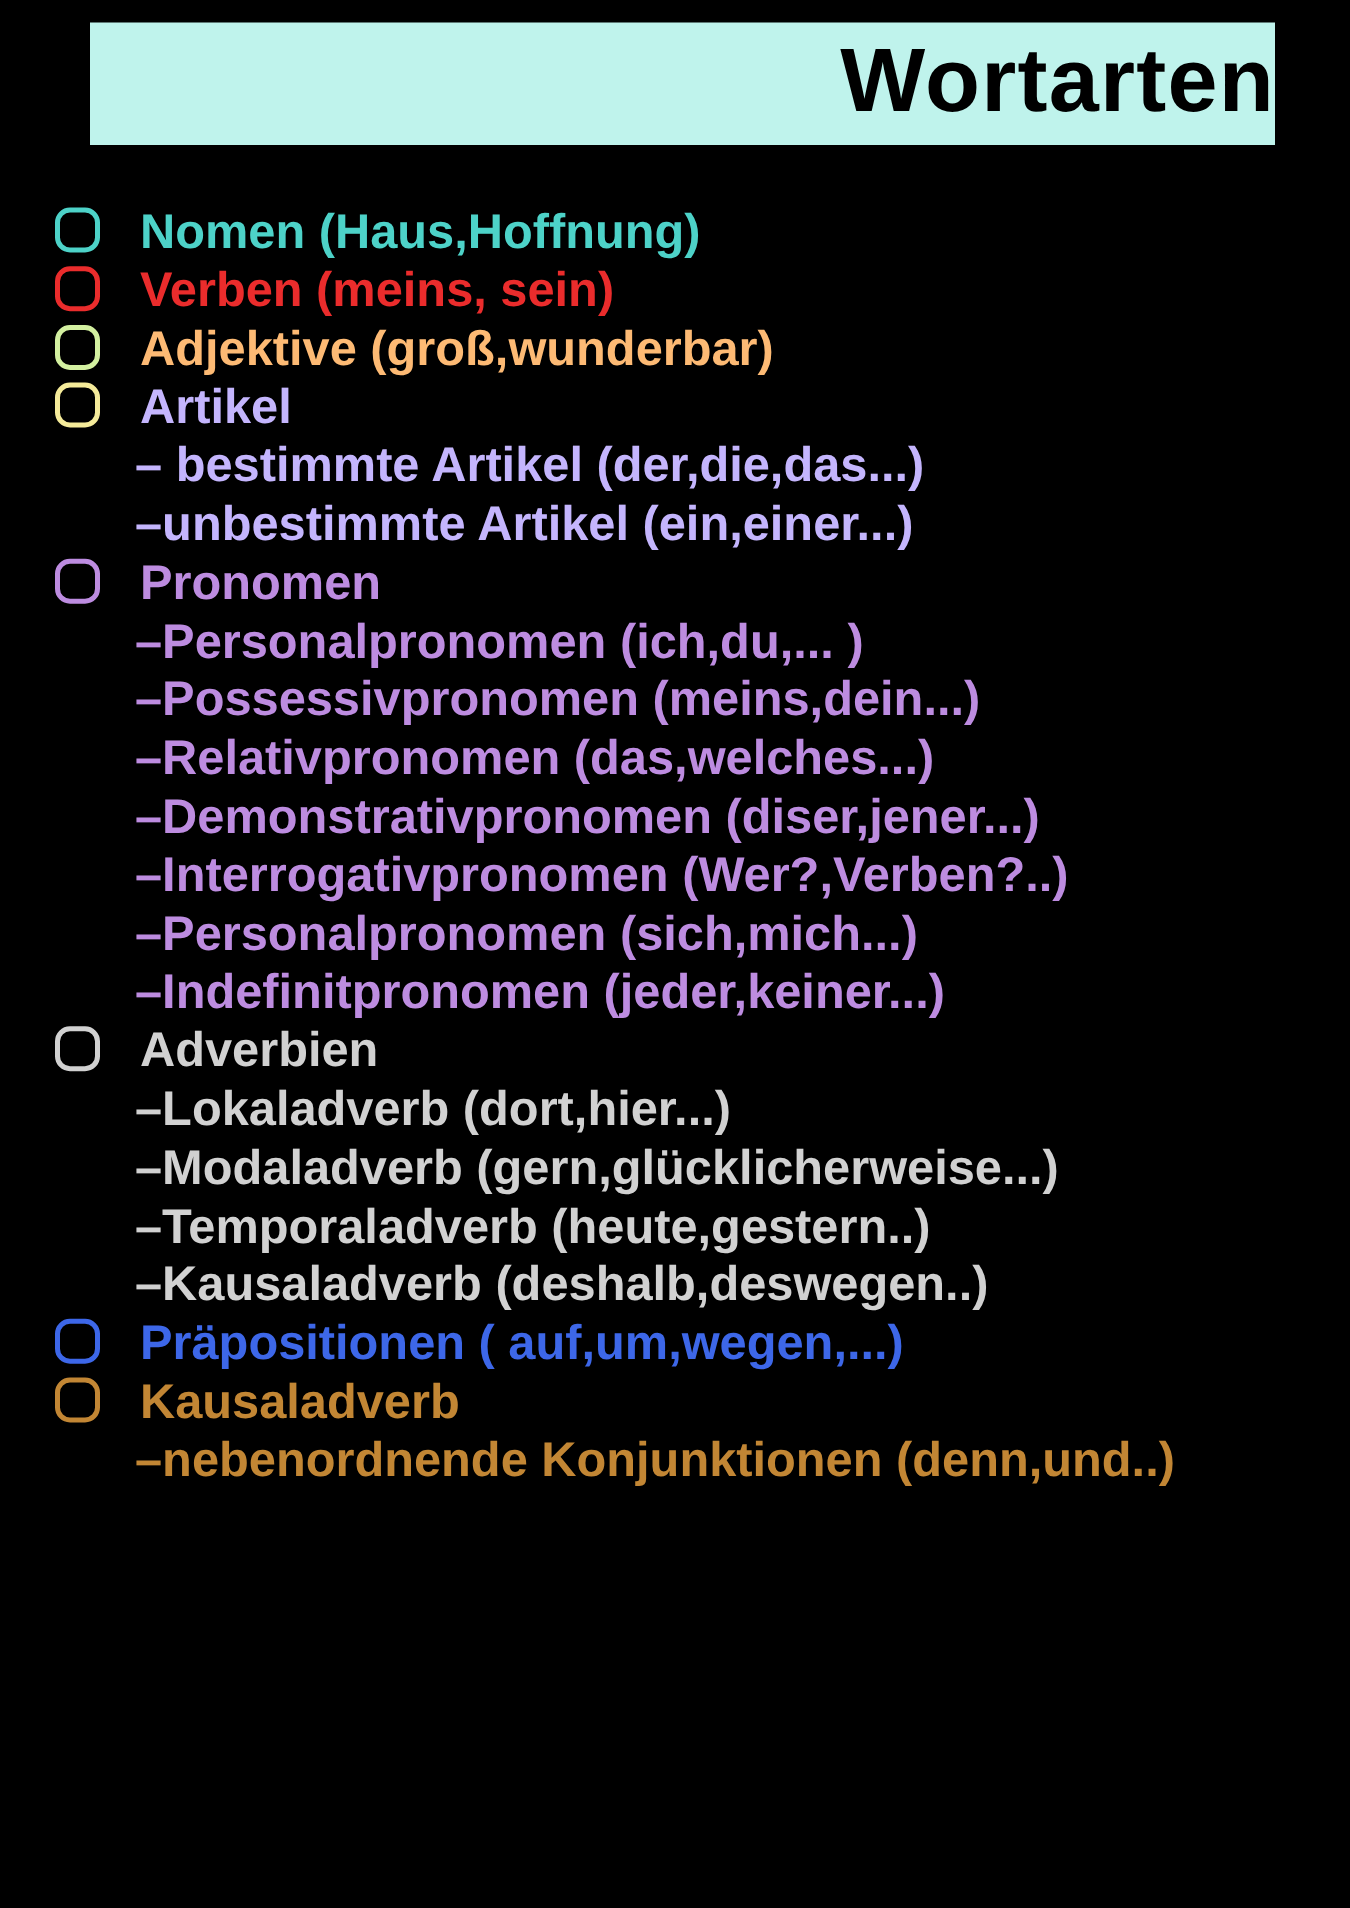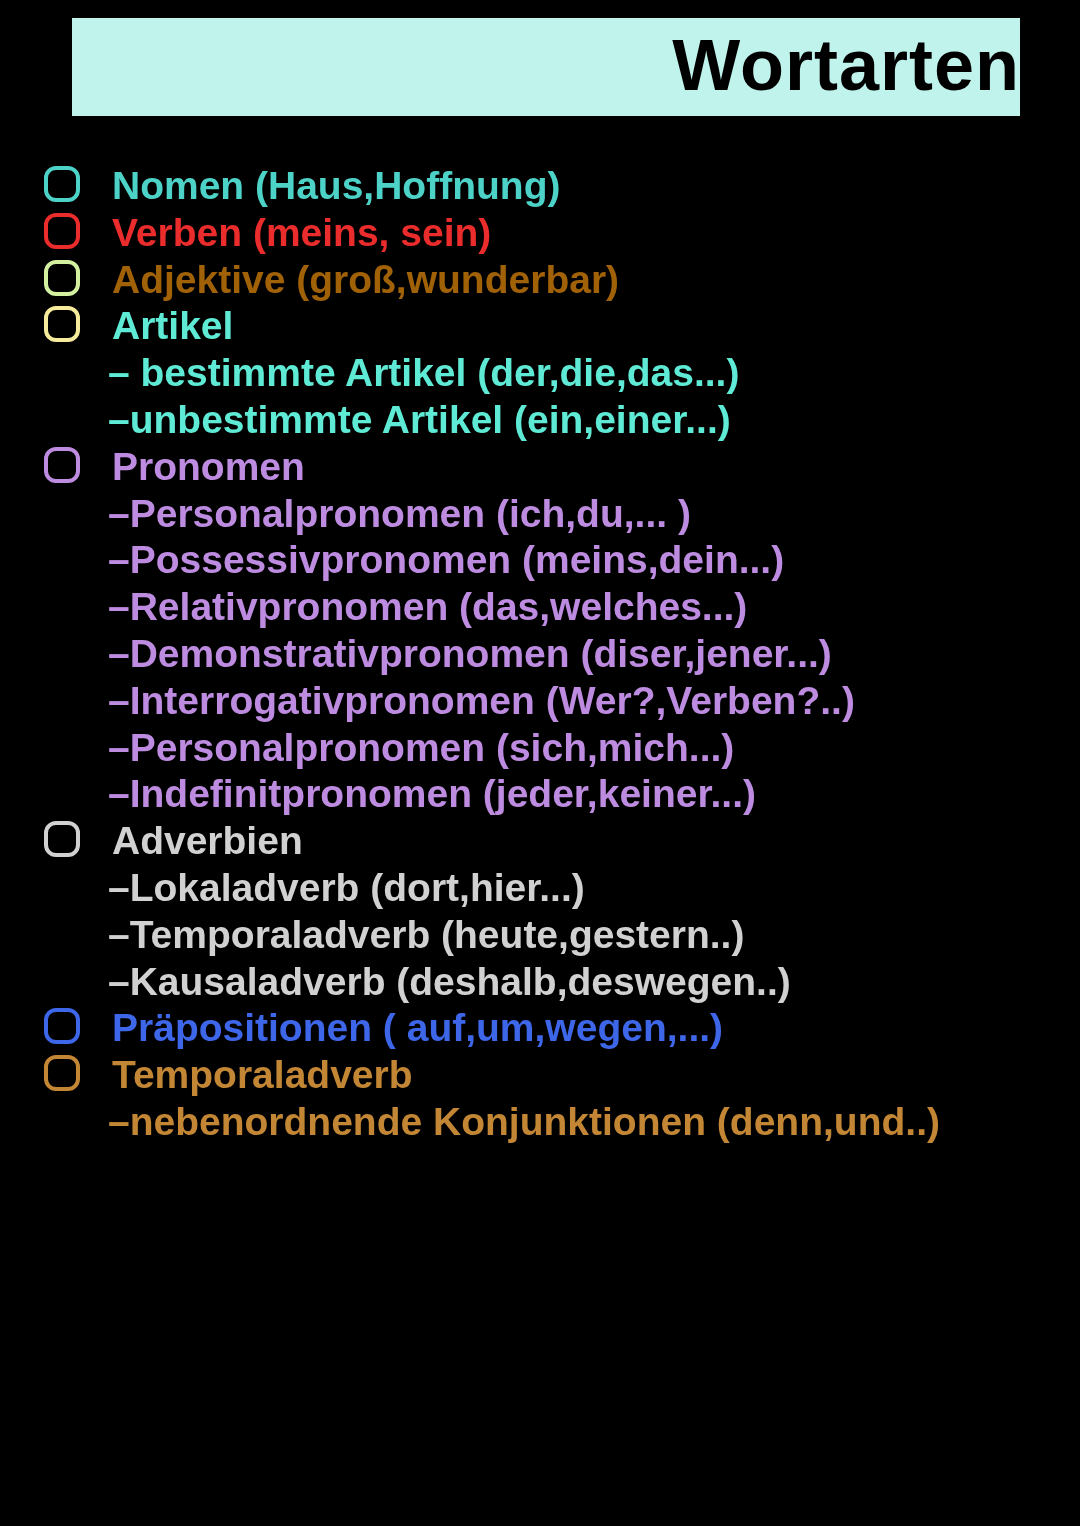--- a/index.html
+++ b/index.html
@@ -39,22 +39,22 @@
       padding-top:2px;
     }
     .box svg { display:block; }
     .txt {
       padding-left:28px;
       flex:1;
     }
     
     .c-teal   { color:#4dd2c8; }
     .c-red    { color:#ea2c2c; }
-    .c-lime   { color:#a16207; }
-    .c-yellow { color:#5eead4; }
+    .c-lime   { color:#fdba74; }
+    .c-yellow { color:#c4b5fd; }
     .c-purple { color:#bd8ce0; }
     .c-grey   { color:#d1d1d1; }
     .c-blue   { color:#3d67e8; }
     .c-brown  { color:#c28634; }
     
     .bx-teal   rect { stroke:#4dd2c8; }
     .bx-red    rect { stroke:#ea2c2c; }
     .bx-lime   rect { stroke:#d3f0a0; }
     .bx-yellow rect { stroke:#f5eb9a; }
     .bx-purple rect { stroke:#bd8ce0; }
@@ -130,34 +130,35 @@
 
   <div class="row">
     <span class="box bx-grey">
       <svg width="38" height="38">
           <rect x="3" y="3" width="32" height="32" rx="10" ry="10" fill="none" stroke-width="4"></rect>
         </svg>
     </span>
     <span class="txt c-grey">Adverbien</span>
   </div>
   <div class="sub c-grey">–Lokaladverb (dort,hier...)</div>
+  <div class="sub c-grey">–Modaladverb (gern,glücklicherweise...)</div>
   <div class="sub c-grey">–Temporaladverb (heute,gestern..)</div>
   <div class="sub c-grey">–Kausaladverb (deshalb,deswegen..)</div>
 
   <div class="row">
     <span class="box bx-blue">
       <svg width="38" height="38">
           <rect x="3" y="3" width="32" height="32" rx="10" ry="10" fill="none" stroke-width="4"></rect>
         </svg>
     </span>
     <span class="txt c-blue">Präpositionen ( auf,um,wegen,...)</span>
   </div>
 
   <div class="row">
     <span class="box bx-brown">
       <svg width="38" height="38">
           <rect x="3" y="3" width="32" height="32" rx="10" ry="10" fill="none" stroke-width="4"></rect>
         </svg>
     </span>
-    <span class="txt c-brown">Temporaladverb</span>
+    <span class="txt c-brown">Kausaladverb</span>
   </div>
   <div class="sub c-brown">–nebenordnende Konjunktionen (denn,und..)</div>
 </div>
 
 </body></html>

